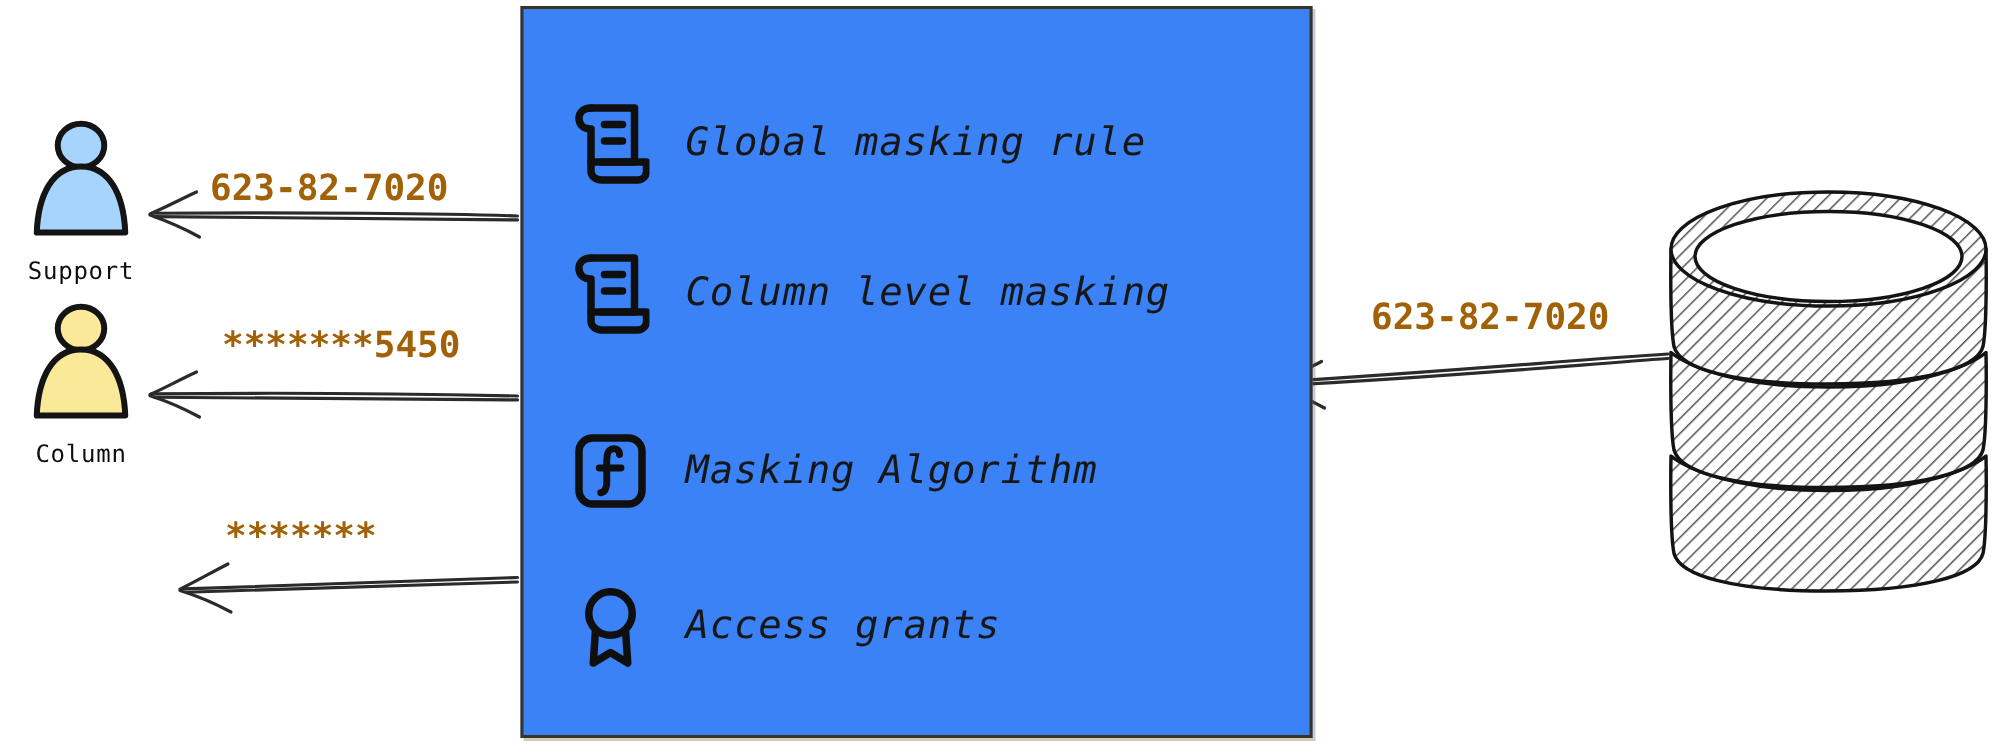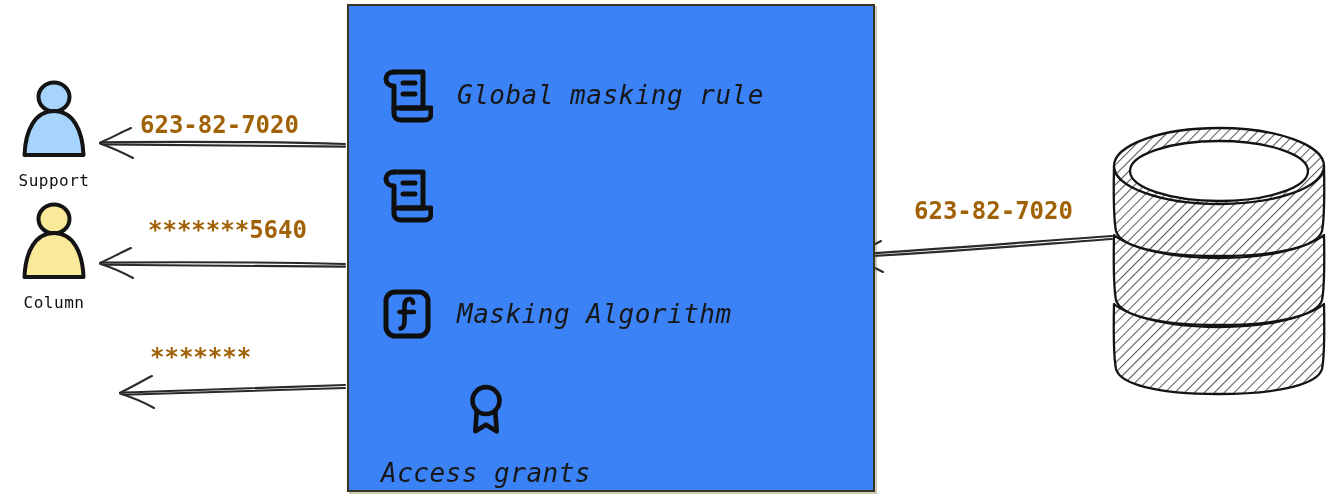--- a/index.html
+++ b/index.html
@@ -134,21 +134,21 @@
         <path d="M1112,236 C1050,240 960,248 852,254.6"></path>
         <path d="M1112,239 C1048,243.6 958,251.6 854,257"></path>
         <path d="M881,241 C870,246.6 860,252 850,256.2"></path>
         <path d="M883,272 C872,266 861,261 850,257"></path>
       </g>
     </g>
   </svg>
 
   <div class="arrow-label" style="left:140px; top:111px;">623-82-7020</div>
 
-  <div class="arrow-label" style="left:148px; top:216px;">*******5640</div>
+  <div class="arrow-label" style="left:148px; top:216px;">*******5450</div>
 
   <div class="arrow-label" style="left:150px; top:343px;">*******</div>
 
   <div class="arrow-label" style="left:914px; top:197px;">623-82-7020</div>
 
   <div class="actor" style="left:6px; top:78px;">
     <svg class="actor-icon" width="72" height="92" viewBox="0 0 72 92">
       <ellipse cx="36" cy="19" rx="15.5" ry="14.5" fill="#a6d4fc" stroke="#141414" stroke-width="4"></ellipse>
       <path d="M36,33 C17,33 7.5,52 6.5,77 L65.5,77 C64.5,52 55,33 36,33 Z" fill="#a6d4fc" stroke="#141414" stroke-width="4" stroke-linejoin="round"></path>
     </svg>
@@ -180,32 +180,33 @@
 
     <div class="panel-row" style="top:154px;">
       <svg class="row-icon" viewBox="0 0 52 56">
         <g fill="none" stroke="#0f0f0f" stroke-width="5" stroke-linecap="round" stroke-linejoin="round">
           <path d="M13,5 L42,5 L42,41 L13,41"></path>
           <path d="M13,5 C8,5 5,8 5,12 C5,16 8,19 13,19 L13,47 C13,50.5 16,53 20,53 L44,53 C47.5,53 50,50.5 50,47 L50,41 L20,41"></path>
           <path d="M22,16 L34,16"></path>
           <path d="M22,27 L34,27"></path>
         </g>
       </svg>
+      <span class="row-label">Column level masking</span>
     </div>
 
     <div class="panel-row" style="top:273px;">
       <svg class="row-icon" viewBox="0 0 52 56">
         <rect x="5" y="6" width="42" height="44" rx="9" ry="9" fill="none" stroke="#0f0f0f" stroke-width="5"></rect>
         <path d="M32,17 C32,13.5 29,12.5 26.5,13.5 C24,14.5 23.5,17.5 23.5,21 L23.5,35 C23.5,39.5 22.5,42 19.5,42.5" fill="none" stroke="#0f0f0f" stroke-width="4.6" stroke-linecap="round"></path>
         <path d="M18.5,26 L33,26" fill="none" stroke="#0f0f0f" stroke-width="4.6" stroke-linecap="round"></path>
       </svg>
       <span class="row-label">Masking Algorithm</span>
     </div>
 
-    <div class="panel-row" style="top:376px;flex-direction:column;">
+    <div class="panel-row" style="top:376px;">
       <svg class="row-icon" viewBox="0 0 52 56">
         <circle cx="26" cy="20" r="14.5" fill="none" stroke="#0f0f0f" stroke-width="5"></circle>
         <path d="M16,31 L14.5,53 L26,46 L37.5,53 L36,31" fill="none" stroke="#0f0f0f" stroke-width="5" stroke-linejoin="round" stroke-linecap="round"></path>
       </svg>
       <span class="row-label">Access grants</span>
     </div>
   </div>
 
   <svg id="database" viewBox="0 0 224 280" xmlns="http://www.w3.org/2000/svg">
     <defs>

